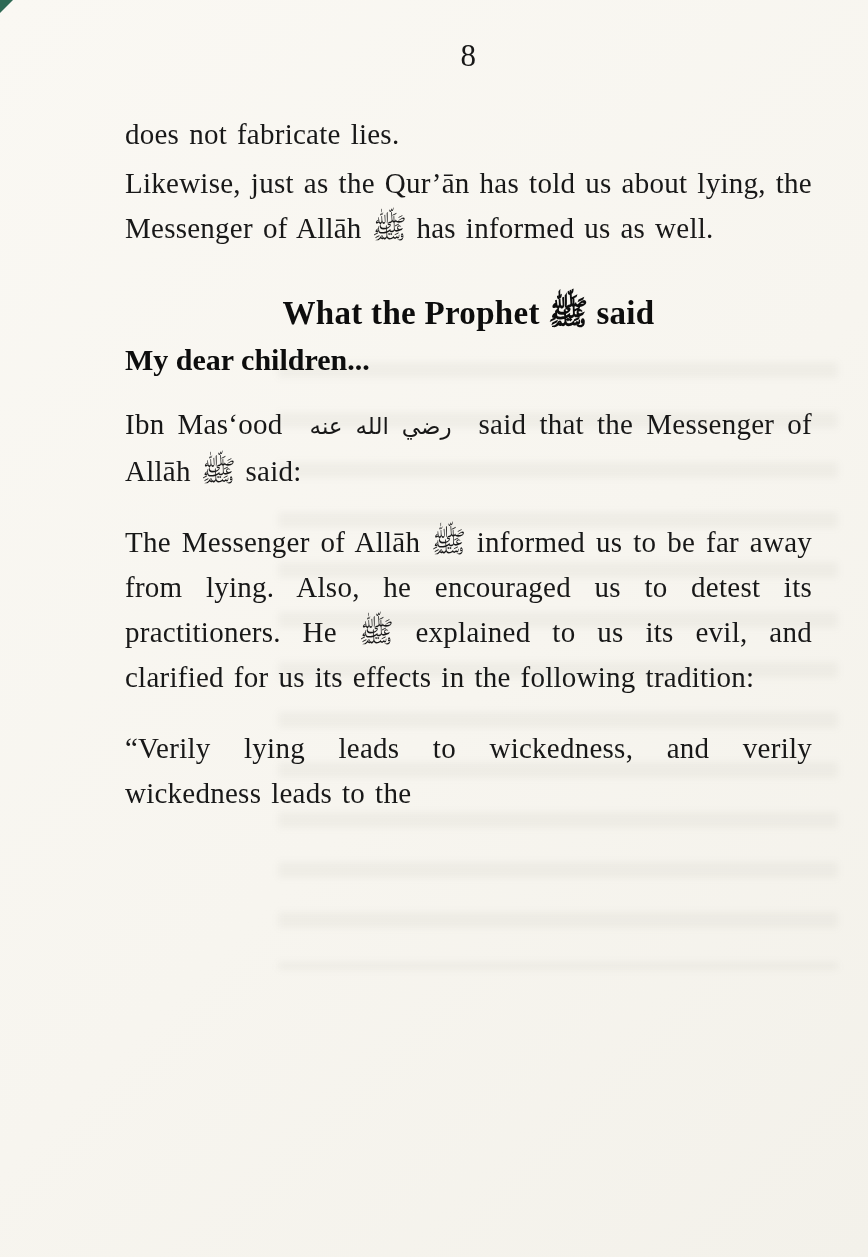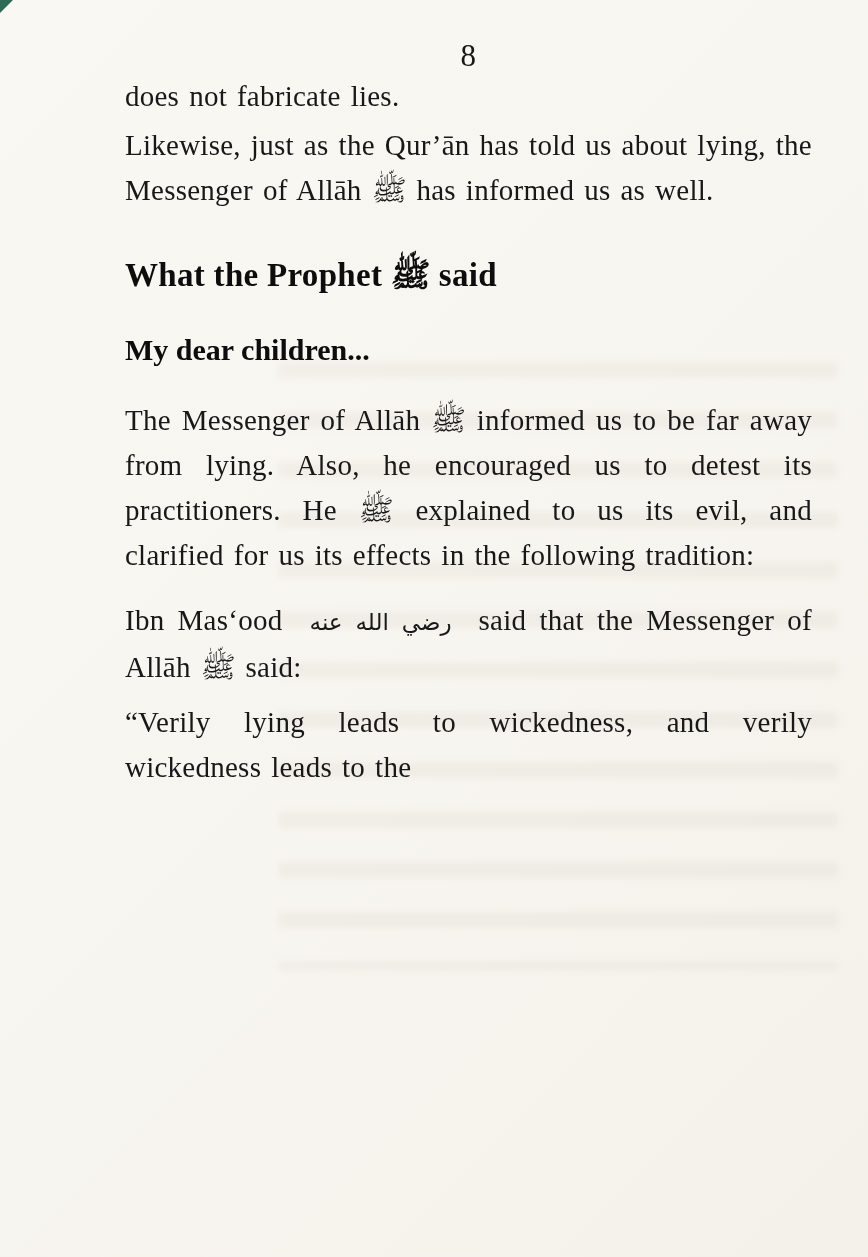--- a/index.html
+++ b/index.html
@@ -59,33 +59,33 @@
   p { margin: 0; }
   .body {
     font-size: 29px;
     line-height: 45px;
     letter-spacing: 0.25px;
     word-spacing: 2.5px;
   }
   .just {
     text-align: justify;
   }
-  .p1 { }
+  .p1 { margin-top: 38px; }
   .p2 { margin-top: 4px; }
   .heading {
     margin: 38px 0 0 0;
+    text-align: center;
     font-size: 33px;
     font-weight: bold;
     line-height: 48px;
     color: #0d0d0d;
     letter-spacing: 0.3px;
   }
   .heading .hl { display: block; }
   .subheading {
-    margin-top: 28px;
     font-size: 30px;
     font-weight: bold;
     line-height: 45px;
     color: #0d0d0d;
   }
   .p3 { margin-top: 26px; }
   .p4 { margin-top: 20px; }
   .inline-arabic {
     font-family: "DejaVu Sans", sans-serif;
     font-size: 23px;
@@ -95,21 +95,21 @@
   .arabic {
     margin-top: 14px;
     direction: rtl;
     text-align: justify;
     font-family: "DejaVu Sans", sans-serif;
     font-size: 31px;
     line-height: 64px;
     color: #101010;
     word-spacing: 4px;
   }
-  .translation { margin-top: 10px; }
+  .translation { margin-top: 26px; }
 </style>
 </head>
 <body>
 
 <div class="page">
   <div class="ghost"></div>
   <div class="corner-artifact"></div>
 
   <div class="content">
 
@@ -118,25 +118,25 @@
     <p class="body p1">does not fabricate lies.</p>
 
     <p class="body just p2">Likewise, just as the Qur’ān has told us about lying, the Messenger of Allāh ﷺ has informed us as well.</p>
 
     <h2 class="heading">
       <span class="hl">What the Prophet ﷺ said</span>
     </h2>
 
     <p class="subheading">My dear children...</p>
 
-    <p class="body just p3">The Messenger of Allāh ﷺ informed us to be far away from lying. Also, he encouraged us to detest its practitioners. He ﷺ explained to us its evil, and clarified for us its effects in the following tradition:</p>
-
     <p class="body just p4">
       <span>Ibn Mas‘ood</span>
       <span class="inline-arabic" dir="rtl">رضي الله عنه</span>
       <span>said that the Messenger of Allāh ﷺ said:</span>
     </p>
+
+    <p class="body just p3">The Messenger of Allāh ﷺ informed us to be far away from lying. Also, he encouraged us to detest its practitioners. He ﷺ explained to us its evil, and clarified for us its effects in the following tradition:</p>
 
 
     <p class="body just translation">“Verily lying leads to wickedness, and verily wickedness leads to the</p>
 
   </div>
 </div>
 
 </body></html>

